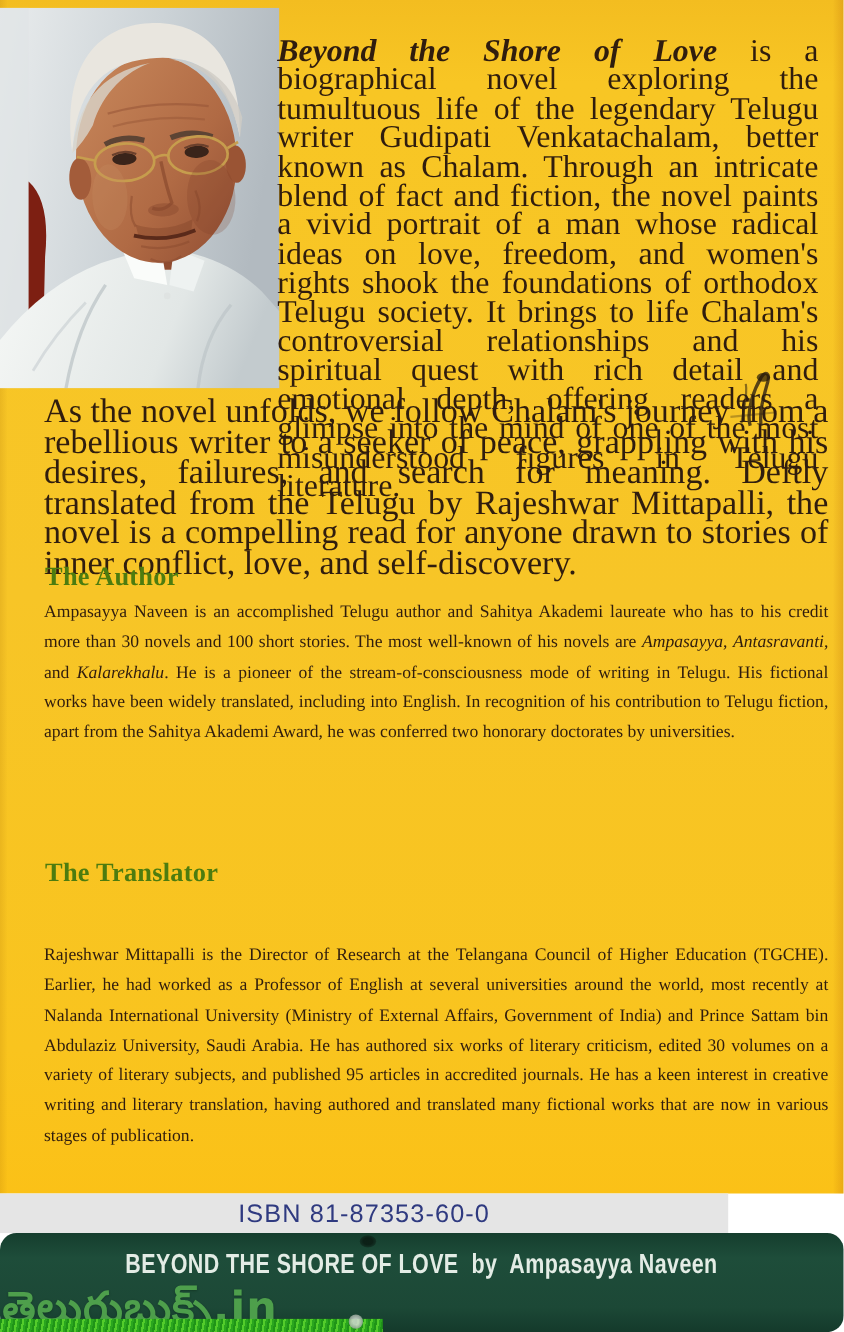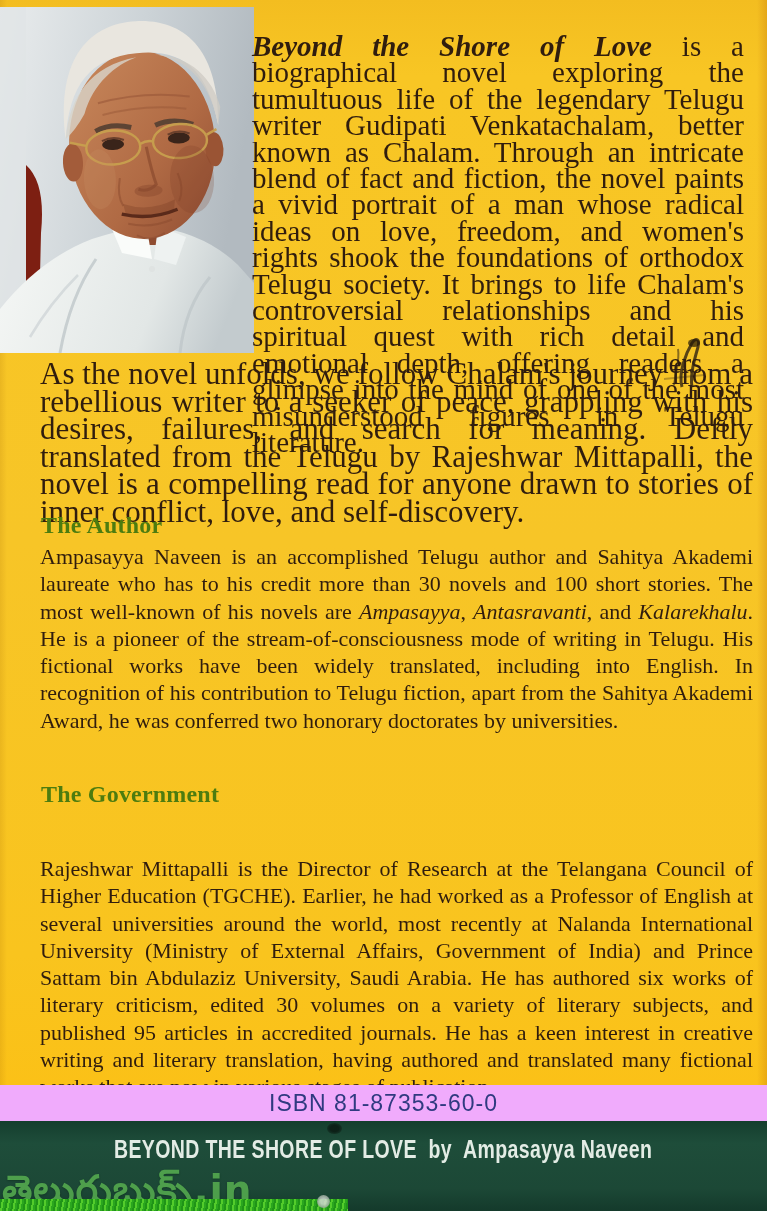--- a/index.html
+++ b/index.html
@@ -26,38 +26,38 @@
   .txt{color:#301d0e;text-align:justify;}
   .intro{position:absolute;left:252px;top:33px;width:492px;
          font-size:29px;line-height:26.4px;}
   .intro .bi{font-weight:bold;font-style:italic;}
   .synopsis{position:absolute;left:40px;top:360px;width:713px;
          font-size:31px;line-height:27.6px;}
   .heading{position:absolute;left:41px;color:#4d7c0f;font-weight:bold;
          font-size:24px;letter-spacing:.2px;}
   .h-author{top:512px;}
   .h-translator{top:781px;}
-  .para{position:absolute;left:40px;width:713px;font-size:22px;line-height:27.3px;}
+  .para{position:absolute;left:40px;width:713px;font-size:16px;line-height:27.3px;}
   .p-author{top:543px;}
   .p-translator{top:855px;}
   .it{font-style:italic;}
 
   
   .smudge{position:absolute;left:652px;top:335px;width:64px;height:58px;pointer-events:none;}
 
   
-  .isbn-band{position:absolute;left:0;top:1085px;width:767px;height:36px;
-    background:#f0abfc;display:flex;align-items:center;justify-content:center;}
+  .isbn-band{position:absolute;left:0;top:1085px;width:662px;height:36px;
+    background:#e5e5e5;display:flex;align-items:center;justify-content:center;}
   .isbn-text{font-family:"Liberation Sans", sans-serif;font-size:23px;
     color:#2f3a80;letter-spacing:1px;}
 
   
   .title-bar{position:absolute;left:0;top:1121px;width:767px;height:90px;
     background:linear-gradient(180deg,#153e2e 0%,#1e4d3a 25%,#1c4836 75%,#143a2b 100%);
-    display:flex;justify-content:center;align-items:flex-start;}
+    display:flex;justify-content:center;align-items:flex-start;border-radius:15px;}
   .title-bar-text{margin-top:14px;color:#e3ece5;
     font-family:"Liberation Sans", sans-serif;font-weight:bold;font-size:25px;
     letter-spacing:.5px;white-space:pre;transform:scaleX(.78);transform-origin:center;}
   .bar-smudge{position:absolute;left:327px;top:1123px;width:15px;height:11px;
     border-radius:50%;background:radial-gradient(#0a1a12 40%,rgba(10,26,18,0));opacity:.85;}
 
   
   .watermark{position:absolute;left:2px;top:1167px;z-index:5;
     font-weight:bold;font-size:39px;color:#55ab4f;opacity:.88;
     font-family:"DejaVu Sans", sans-serif;letter-spacing:1px;
@@ -166,21 +166,21 @@
       <ellipse cx="42" cy="8" rx="6" ry="4" fill="#241808" opacity="0.7"></ellipse>
       <path d="M12,44 L52,40" stroke="#2e2012" stroke-width="2" opacity="0.3"></path>
     </svg>
   </div>
 
   <div class="heading h-author">The Author</div>
   <div class="txt para p-author">
     <span>Ampasayya Naveen is an accomplished Telugu author and Sahitya Akademi laureate who has to his credit more than 30 novels and 100 short stories. The most well-known of his novels are </span><span class="it">Ampasayya</span><span>, </span><span class="it">Antasravanti</span><span>, and </span><span class="it">Kalarekhalu</span><span>. He is a pioneer of the stream-of-consciousness mode of writing in Telugu. His fictional works have been widely translated, including into English. In recognition of his contribution to Telugu fiction, apart from the Sahitya Akademi Award, he was conferred two honorary doctorates by universities.</span>
   </div>
 
-  <div class="heading h-translator">The Government</div>
+  <div class="heading h-translator">The Translator</div>
   <div class="txt para p-translator">Rajeshwar Mittapalli is the Director of Research at the Telangana Council of Higher Education (TGCHE). Earlier, he had worked as a Professor of English at several universities around the world, most recently at Nalanda International University (Ministry of External Affairs, Government of India) and Prince Sattam bin Abdulaziz University, Saudi Arabia. He has authored six works of literary criticism, edited 30 volumes on a variety of literary subjects, and published 95 articles in accredited journals. He has a keen interest in creative writing and literary translation, having authored and translated many fictional works that are now in various stages of publication.</div>
 
   <div class="isbn-band">
     <span class="isbn-text">ISBN 81-87353-60-0</span>
   </div>
 
   <div class="title-bar">
     <span class="title-bar-text">BEYOND THE SHORE OF LOVE  by  Ampasayya Naveen</span>
   </div>
   <div class="bar-smudge"></div>

